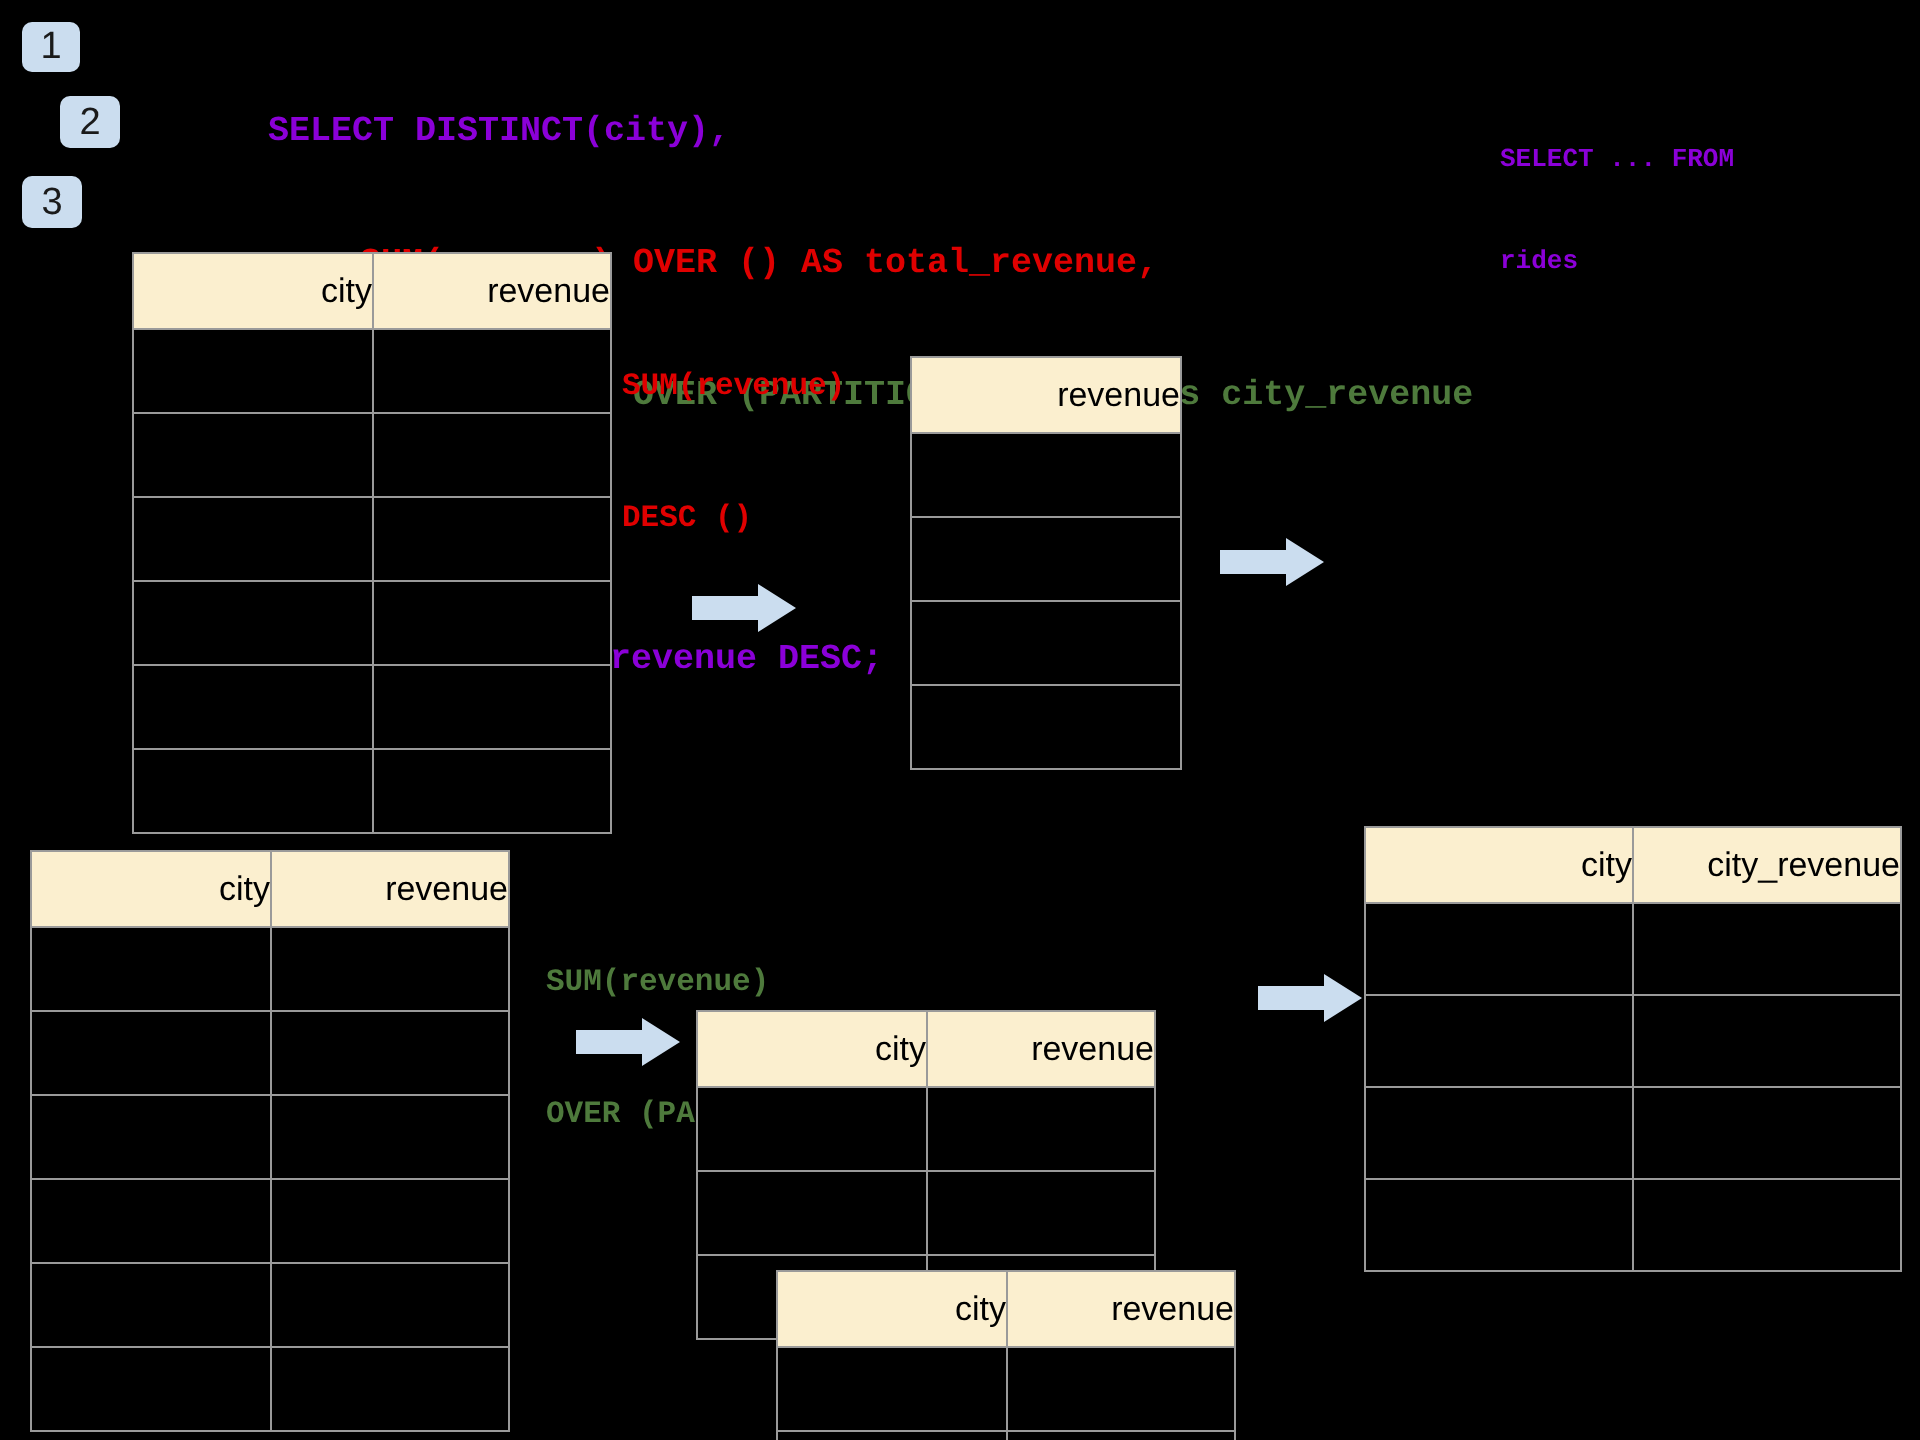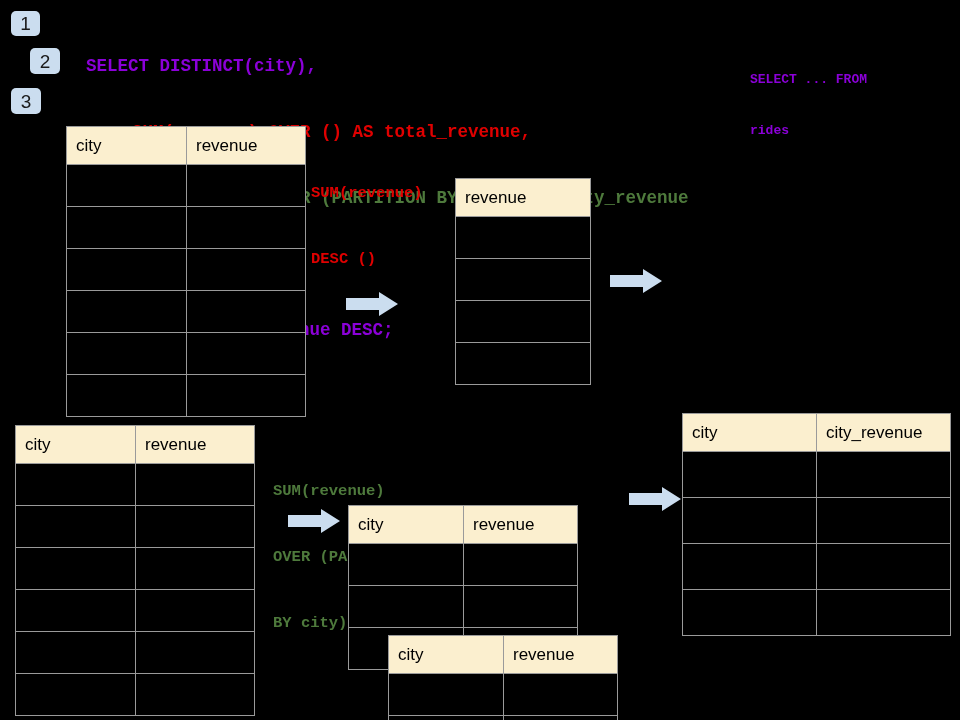--- a/index.html
+++ b/index.html
@@ -33,21 +33,21 @@
   
   .sql-block {
     position: absolute;
     font-family: "Liberation Mono", monospace;
     font-size: 17.5px;
     font-weight: bold;
     line-height: 22px;
     white-space: pre;
     letter-spacing: 0px;
   }
-  .sql-line { white-space: pre; }
+  .sql-line { white-space: pre; margin-left: 48px; }
   .c-purple { color: #8B00D8; }
   .c-red    { color: #E00000; }
   .c-green  { color: #4E7A3C; }
 
   .side-note {
     position: absolute;
     font-family: "Liberation Mono", monospace;
     font-size: 13px;
     font-weight: bold;
     line-height: 17px;
@@ -77,21 +77,21 @@
     padding: 0;
     background: #000000;
   }
   .tbl th {
     border: 1px solid #9A9A9A;
     background: #FBEFCF;
     color: #000000;
     font-family: "Liberation Sans", sans-serif;
     font-size: 17px;
     font-weight: normal;
-    text-align: left;
+    text-align: right;
     padding: 0 0 0 9px;
   }
 
   
   .arrow {
     position: absolute;
   }
 </style>
 </head>
 <body>
@@ -122,21 +122,20 @@
   </div>
 
   <div class="annot c-red" style="left:311px; top:138px;">
     <div>SUM(revenue)</div>
     <div>DESC ()</div>
   </div>
 
   <div class="annot c-green" style="left:273px; top:436px;">
     <div>SUM(revenue)</div>
     <div>OVER (PARTITION</div>
-    <div>BY city)</div>
   </div>
 
   <table class="tbl" style="left:66px; top:126px; width:239px;">
     <colgroup>
         <col style="width:120px">
         <col style="width:119px">
       </colgroup>
     <thead>
       <tr>
         <th style="height:37px;">city</th>

